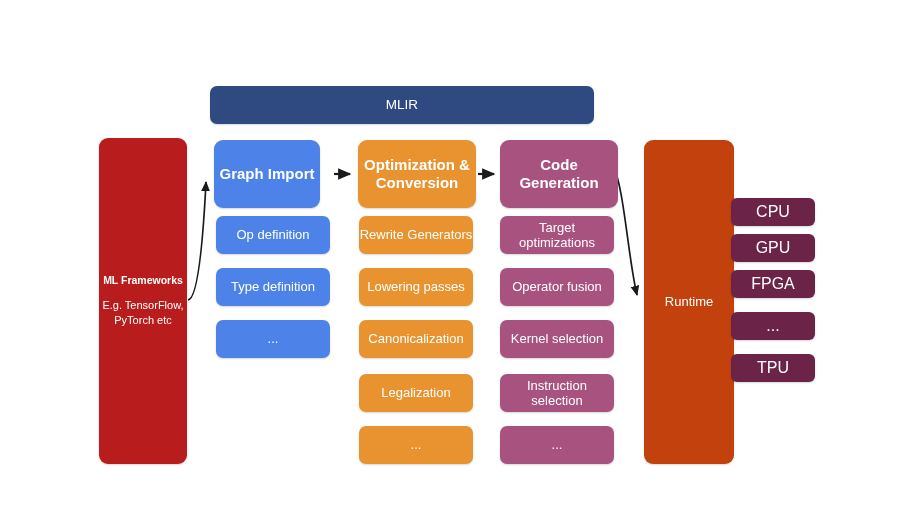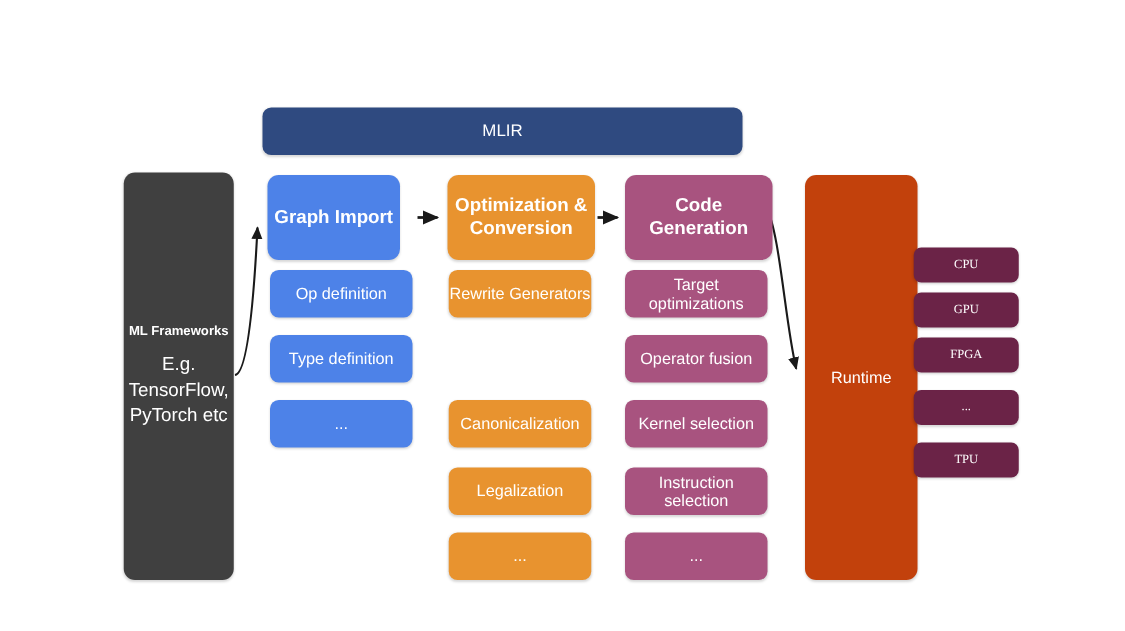--- a/index.html
+++ b/index.html
@@ -62,50 +62,49 @@
     border-radius: 7px;
   }
   .col-blue   { left: 216px; width: 114px; background: #4d82e8; }
   .col-orange { left: 359px; width: 114px; background: #e8932f; }
   .col-mauve  { left: 500px; width: 114px; background: #a8537f; }
 
   
   #ml-frameworks {
     left: 99px; top: 138px;
     width: 88px; height: 326px;
-    background: #404040;
+    background: #b91c1c;
     border-radius: 9px;
     flex-direction: column;
     justify-content: center;
     font-size: 10px;
   }
   #ml-frameworks .fw-title {
     font-weight: bold;
     font-size: 10.5px;
     margin-bottom: 11px;
   }
-  #ml-frameworks .fw-sub { font-size: 15px; line-height: 1.35; }
+  #ml-frameworks .fw-sub { font-size: 11px; line-height: 1.35; }
 
   
   #runtime {
     left: 644px; top: 140px;
     width: 90px; height: 324px;
     background: #c2410c;
     border-radius: 9px;
     font-size: 13px;
   }
 
   
   .hw {
     left: 731px;
     width: 84px; height: 28px;
     background: #6b2347;
-    font-size: 10px;
+    font-size: 16px;
     border-radius: 6px;
-    font-family: Liberation Serif, serif;
   }
 
   
   #arrows {
     position: absolute;
     left: 0; top: 0;
     width: 900px; height: 505px;
     pointer-events: none;
   }
 </style>
@@ -135,20 +134,21 @@
 
   <div class="node stage-head" id="stage-graph-import">Graph Import</div>
   <div class="node stage-head" id="stage-optimization">Optimization &amp; Conversion</div>
   <div class="node stage-head" id="stage-code-generation">Code Generation</div>
 
   <div class="node sub col-blue" style="top:216px">Op definition</div>
   <div class="node sub col-blue" style="top:268px">Type definition</div>
   <div class="node sub col-blue" style="top:320px">...</div>
 
   <div class="node sub col-orange" style="top:216px">Rewrite Generators</div>
+  <div class="node sub col-orange" style="top:268px">Lowering passes</div>
   <div class="node sub col-orange" style="top:320px">Canonicalization</div>
   <div class="node sub col-orange" style="top:374px">Legalization</div>
   <div class="node sub col-orange" style="top:426px">...</div>
 
   <div class="node sub col-mauve" style="top:216px">Target optimizations</div>
   <div class="node sub col-mauve" style="top:268px">Operator fusion</div>
   <div class="node sub col-mauve" style="top:320px">Kernel selection</div>
   <div class="node sub col-mauve" style="top:374px">Instruction selection</div>
   <div class="node sub col-mauve" style="top:426px">...</div>
 

